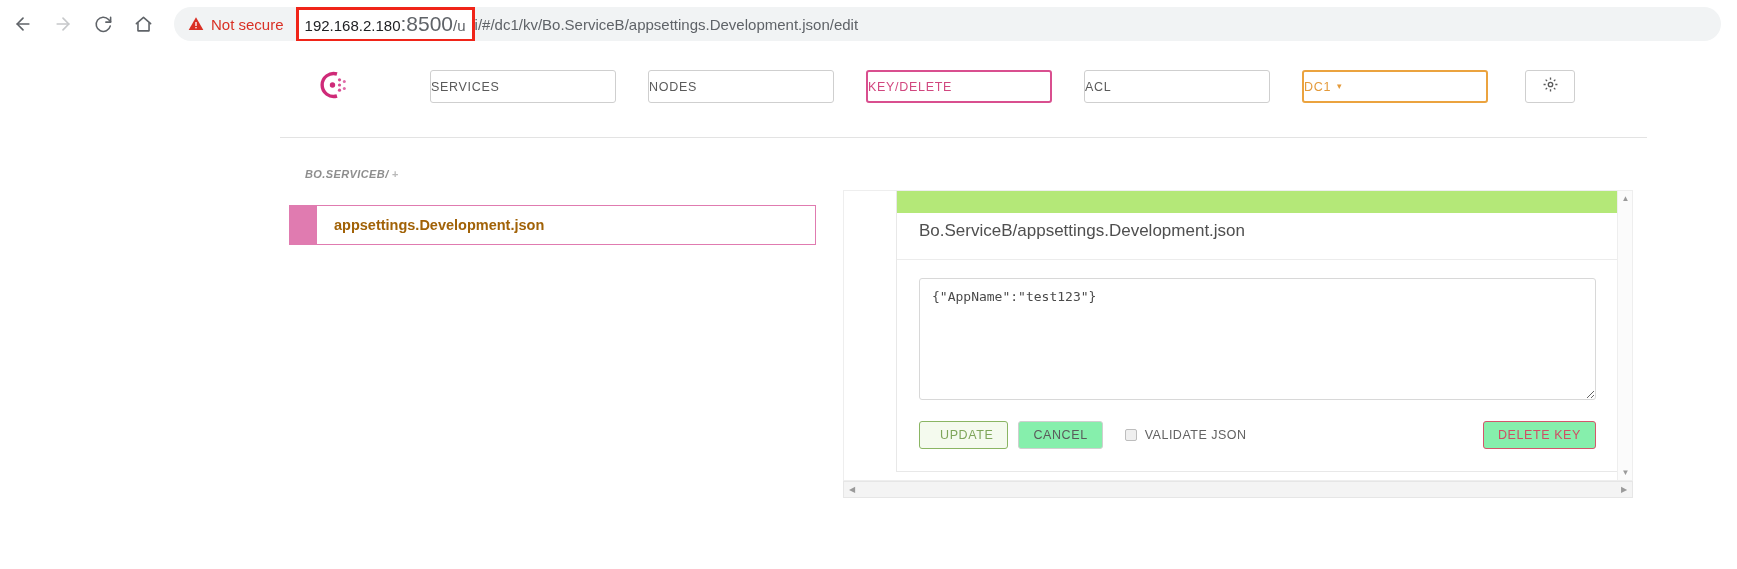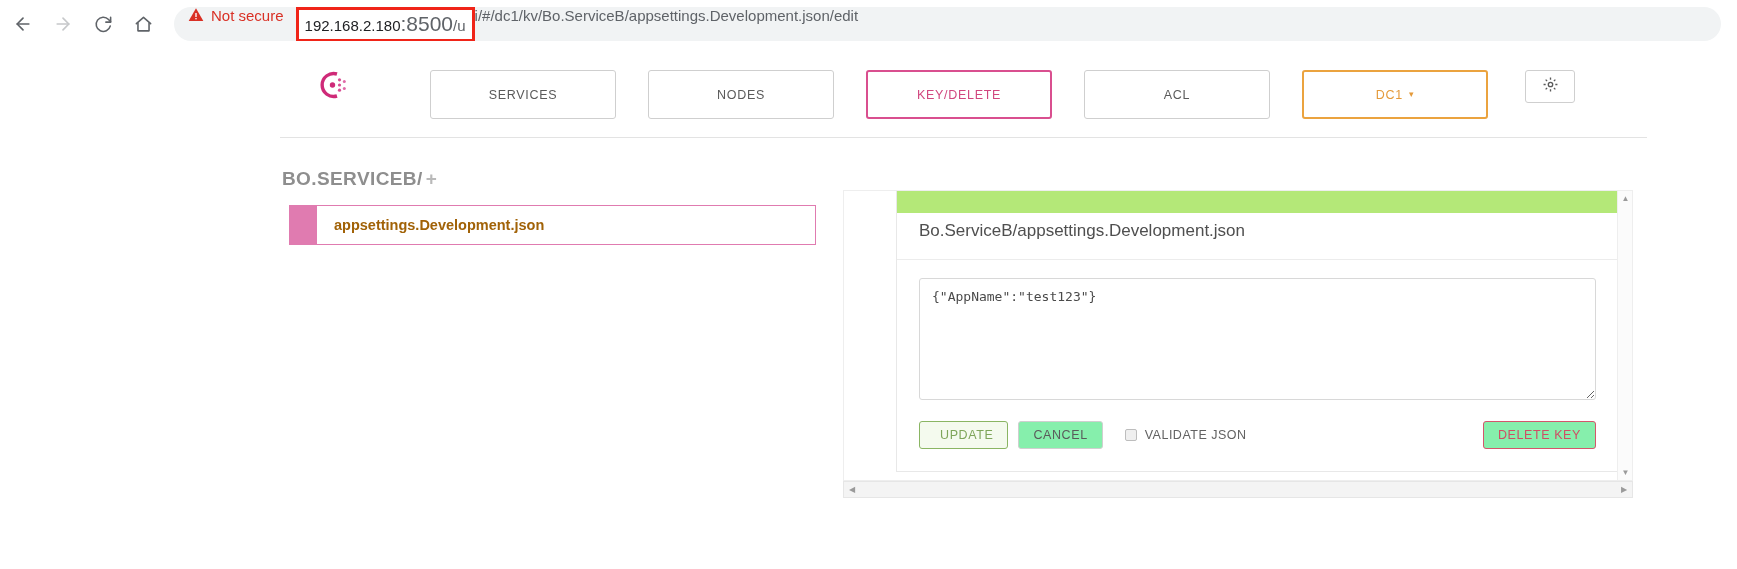--- a/index.html
+++ b/index.html
@@ -26,21 +26,21 @@
   }
   .nav-btn.disabled { color: #c6c8ca; }
   .nav-btn svg { display: block; }
 
   #omnibox {
     flex: 1;
     height: 34px;
     margin-left: 14px; margin-right: 16px;
     background: #f1f3f4;
     border-radius: 17px;
-    display: flex; align-items: flex-start;
+    display: flex; align-items: center;
     padding: 0 14px;
     position: relative;
     overflow: hidden;
   }
   #warn-icon { margin-right: 7px; display: flex; align-items: center; }
   #not-secure-label {
     color: #d93025; font-size: 15px;
     margin-right: 12px; white-space: nowrap;
   }
   #url-host-wrap {
@@ -63,25 +63,25 @@
     width: 1737px; height: 88px;
     background: #ffffff;
     display: flex; align-items: center;
   }
   #logo {
     position: absolute; left: 317px; top: 68px;
     width: 34px; height: 34px;
   }
   .nav-pill {
     position: absolute; top: 70px;
-    height: 49px;
+    height: 33px;
     border: 1px solid #cfcfcf;
     border-radius: 3px;
     background: #ffffff;
-    display: flex; align-items: center; justify-content: center;
+    display: flex; align-items: center; 
     font-size: 12.5px;
     letter-spacing: 0.7px;
     color: #5a5a5a;
     cursor: pointer;
     user-select: none;
   }
   #pill-services { left: 430px; width: 186px; }
   #pill-nodes    { left: 648px; width: 186px; }
   #pill-kv       { left: 866px; width: 186px;
                    border: 2px solid #d94f8f; color: #d1477f; }
@@ -99,24 +99,25 @@
     display: flex; align-items: center; justify-content: center;
     cursor: pointer;
   }
   #nav-rule {
     position: absolute; left: 280px; top: 137px;
     width: 1367px; height: 1px; background: #e3e3e3;
   }
 
   
   #breadcrumb {
-    position: absolute; left: 282px; top: 168px;
-    font-size: 19px; font-weight: bold;
+    position: absolute; left: 305px; top: 168px;
+    font-size: 11px; font-weight: bold;
     letter-spacing: 0.4px;
     color: #8e8e8e;
+    font-style: italic;
   }
   #breadcrumb .plus { color: #b9b9b9; font-weight: bold; margin-left: 3px; }
 
   
   #key-list { position: absolute; left: 289px; top: 205px; width: 527px; }
   .key-item {
     display: flex; align-items: stretch;
     height: 40px;
     border: 1px solid #e07bb0;
     background: #ffffff;

